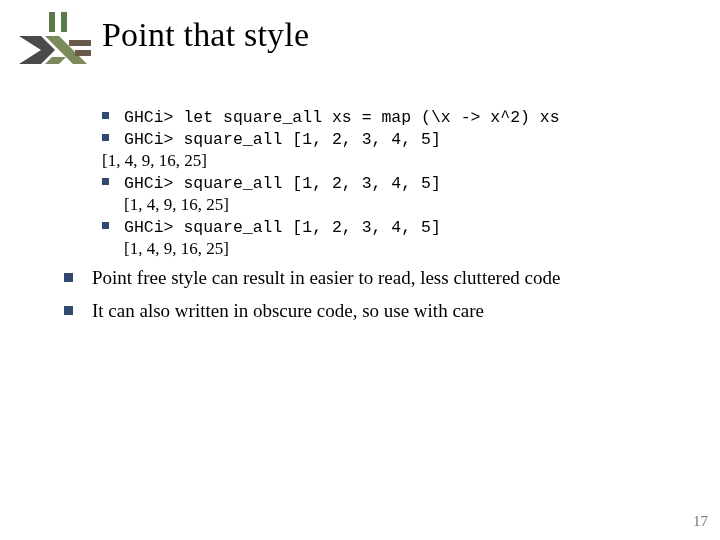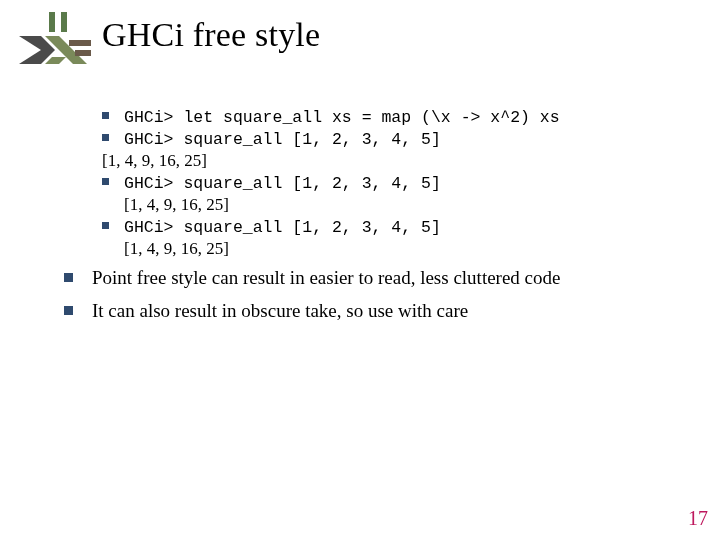--- a/index.html
+++ b/index.html
@@ -84,54 +84,54 @@
     padding-left: 22px;
   }
   .mono {
     font-family: "Courier New", Courier, monospace;
     font-size: 16.5px;
   }
   .page-num {
     position: absolute;
     right: 12px;
     bottom: 10px;
-    font-size: 20px;
-    color: #be185d;
+    font-size: 15px;
+    color: #737373;
   }
 </style>
 </head>
 <body>
 
 <div class="slide">
 
   <svg class="logo" viewBox="0 0 78 56">
     <rect x="34" y="0" width="6" height="20" fill="#5a7a4a"></rect>
     <rect x="46" y="0" width="6" height="20" fill="#5a7a4a"></rect>
     <polygon points="4,24 26,24 40,38 26,38" fill="#4a4a4a"></polygon>
     <polygon points="4,52 26,52 40,38 26,38" fill="#4a4a4a"></polygon>
     <polygon points="30,24 44,24 72,52 58,52" fill="#7a8a5a"></polygon>
     <polygon points="30,52 44,52 51,45 37,45" fill="#7a8a5a"></polygon>
     <rect x="54" y="28" width="22" height="6" fill="#6a5a4a"></rect>
     <rect x="60" y="38" width="16" height="6" fill="#6a5a4a"></rect>
   </svg>
 
-  <div class="title">GHCi free style</div>
+  <div class="title">Point that style</div>
 
   <div class="body">
 
 
     <div class="sub">
       <div class="lvl2"><span class="mono">GHCi&gt; let square_all xs = map (\x -&gt; x^2) xs</span></div>
       <div class="lvl2"><span class="mono">GHCi&gt; square_all [1, 2, 3, 4, 5]</span></div>
       <div class="lvl2-noind"><span>[1, 4, 9, 16, 25]</span></div>
       <div class="lvl2"><span class="mono">GHCi&gt; square_all [1, 2, 3, 4, 5]</span></div>
       <div class="out"><span>[1, 4, 9, 16, 25]</span></div>
       <div class="lvl2"><span class="mono">GHCi&gt; square_all [1, 2, 3, 4, 5]</span></div>
       <div class="out"><span>[1, 4, 9, 16, 25]</span></div>
     </div>
 
     <div class="lvl1" style="margin-top:0">Point free style can result in easier to read, less cluttered code</div>
-    <div class="lvl1">It can also result in obscure take, so use with care</div>
+    <div class="lvl1">It can also written in obscure code, so use with care</div>
 
   </div>
 
   <div class="page-num">17</div>
 </div>
 
 </body></html>

